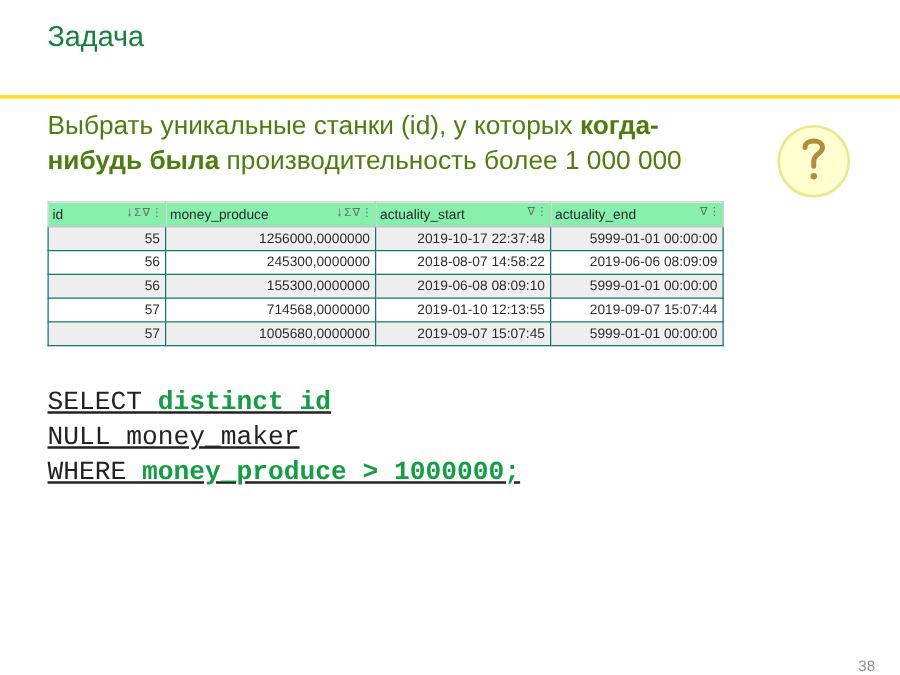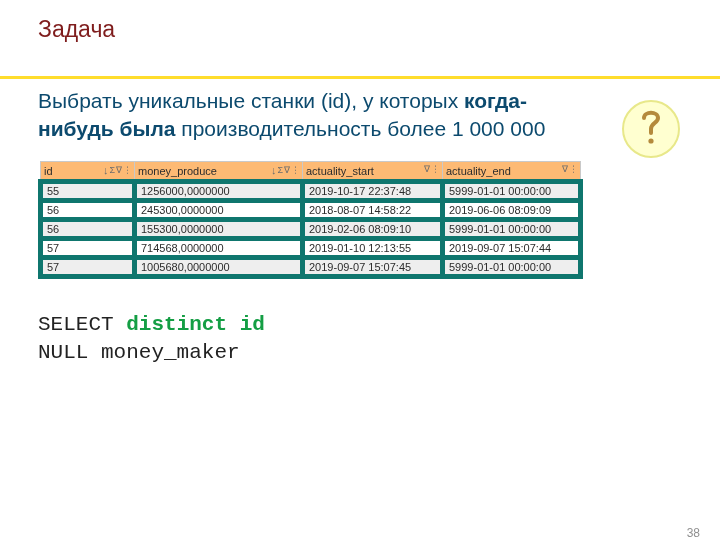--- a/index.html
+++ b/index.html
@@ -1,52 +1,52 @@
 <!DOCTYPE html>
 <html><head>
 <meta charset="utf-8">
 <style>
   * { box-sizing: border-box; margin: 0; padding: 0; }
   html, body { width: 720px; height: 540px; background: #fff; font-family: Arial, Helvetica, sans-serif; color: #222; }
   .slide { position: relative; width: 720px; height: 540px; padding: 18px 38px 0 38px; }
 
-  .title { font-size: 23px; line-height: 23px; color: #7f1d1d; width: 90px; }
+  .title { font-size: 23px; line-height: 23px; color: #15803d; width: 90px; }
   .yellow-rule { position: absolute; left: 0; right: 0; top: 76px; height: 3px; background: #ffdd2d; }
 
-  .task-text { margin-top: 46px; font-size: 21px; line-height: 28px; color: #0c4a6e; width: 520px; }
+  .task-text { margin-top: 46px; font-size: 21px; line-height: 28px; color: #4d7c0f; width: 520px; }
   .task-text .bold { font-weight: 700; }
 
   .qmark-badge {
     position: absolute; right: 40px; top: 100px; width: 58px; height: 58px; border-radius: 50%;
     background: #ffffd0; border: 2px solid #e8e88a; display: flex; align-items: center; justify-content: center;
   }
   .qmark-badge svg { width: 26px; height: 40px; }
 
   .table-wrap { margin-top: 18px; width: 540px; }
   table { border-collapse: collapse; width: 100%; font-size: 11px; color: #2c2c2c; table-layout: fixed; }
   col.c-id { width: 94px; } col.c-mp { width: 168px; } col.c-as { width: 140px; } col.c-ae { width: 138px; }
   thead th {
-    background: #fdba74; border: 1px solid #c9c9c9; border-bottom: 1px solid #b2b2b2;
+    background: #86efac; border: 1px solid #c9c9c9; border-bottom: 1px solid #b2b2b2;
     height: 20px; padding: 0 3px; font-weight: 400; text-align: left; vertical-align: middle;
     position: relative; overflow: hidden;
   }
   thead th .hlabel { display: inline-block; }
   thead th .htools { position: absolute; right: 2px; top: 2px; font-size: 9px; color: #6d6d6d; display: flex; gap: 1px; align-items: center; }
   thead th .htools span { display: inline-block; }
   tbody td {
-    border: 5px solid #0f766e; height: 19px; padding: 0 4px; vertical-align: middle; overflow: hidden; white-space: nowrap;
+    border: 1px solid #0f766e; height: 19px; padding: 0 4px; vertical-align: middle; overflow: hidden; white-space: nowrap; text-align: right;
   }
   tbody tr:nth-child(odd) td { background: #eeeeee; }
   tbody tr:nth-child(even) td { background: #ffffff; }
   .null-cell { background: #ffe05a !important; font-style: italic; color: #5a5a5a; }
 
   .th-id-extra { display: flex; align-items: center; gap: 4px; }
   .down-arrow { font-size: 11px; }
 
-  .sql { margin-top: 32px; font-family: "Courier New", Courier, monospace; font-size: 21px; line-height: 28px; color: #222; }
+  .sql { margin-top: 32px; font-family: "Courier New", Courier, monospace; font-size: 21px; line-height: 28px; color: #222; text-decoration: underline; }
   .sql .kw { color: #149e44; font-weight: 700; }
 
   .pagenum { position: absolute; right: 20px; bottom: 0; color: #909090; font-size: 12px; }
 
   
   .g { font-family: Arial, sans-serif; }
 </style>
 </head>
 <body>
 
@@ -123,21 +123,21 @@
         </tr>
         <tr>
           <td>56</td>
           <td>245300,0000000</td>
           <td>2018-08-07 14:58:22</td>
           <td>2019-06-06 08:09:09</td>
         </tr>
         <tr>
           <td>56</td>
           <td>155300,0000000</td>
-          <td>2019-02-06 08:09:10</td>
+          <td>2019-06-08 08:09:10</td>
           <td>5999-01-01 00:00:00</td>
         </tr>
         <tr>
           <td>57</td>
           <td>714568,0000000</td>
           <td>2019-01-10 12:13:55</td>
           <td>2019-09-07 15:07:44</td>
         </tr>
         <tr>
           <td>57</td>
@@ -147,16 +147,19 @@
         </tr>
       </tbody>
     </table>
   </div>
 
   <div class="sql">
     <div>
       <span>SELECT </span><span class="kw">distinct id</span>
     </div>
     <div>NULL money_maker</div>
+    <div>
+      <span>WHERE </span><span class="kw">money_produce &gt; 1000000;</span>
+    </div>
   </div>
 
   <div class="pagenum">38</div>
 </div>
 
 </body></html>

